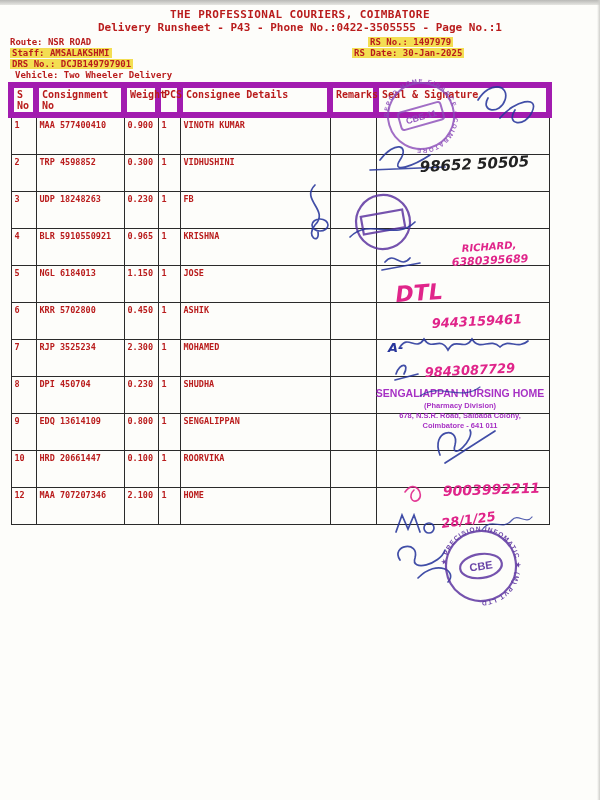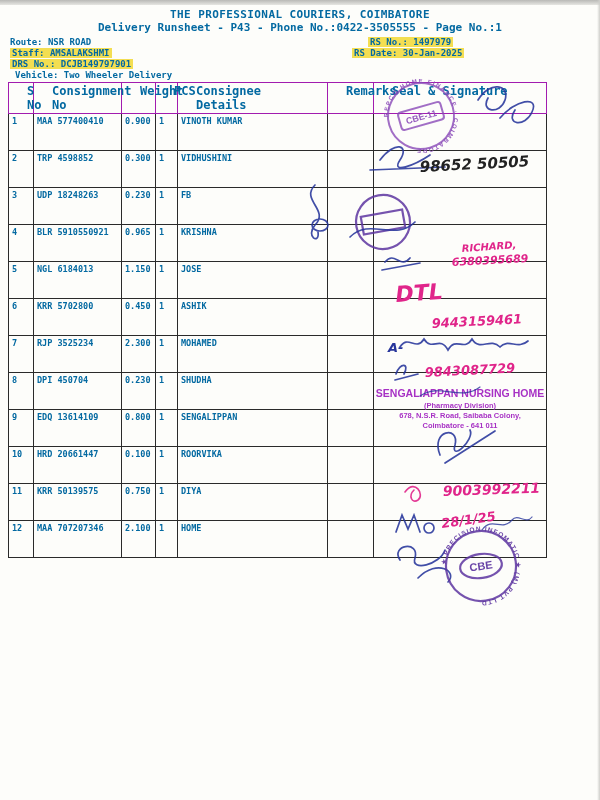--- a/index.html
+++ b/index.html
@@ -1,37 +1,37 @@
 <!DOCTYPE html>
 <html><head>
 <meta charset="utf-8">
 <style>
   html,body{margin:0;padding:0;background:#d9d9d6;}
   .page{position:relative;width:600px;height:800px;background:#fdfdfa;overflow:hidden;
-        font-family:"DejaVu Sans Mono",monospace;color:#0369a1;}
+        font-family:"DejaVu Sans Mono",monospace;color:#b91c1c;}
   .scan-edge-top{position:absolute;top:0;left:0;width:100%;height:5px;
         background:linear-gradient(#b9b9b6,#e6e6e2);}
   .scan-edge-right{position:absolute;top:0;right:0;width:3px;height:100%;
         background:linear-gradient(to left,#cfcfcb,rgba(255,255,255,0));}
   .doc-title{position:absolute;top:8px;left:0;width:100%;text-align:center;
         font-size:11px;font-weight:bold;letter-spacing:.4px;}
   .doc-subtitle{position:absolute;top:21px;left:0;width:100%;text-align:center;
         font-size:11px;font-weight:bold;}
   .meta{position:absolute;font-size:9px;font-weight:bold;white-space:nowrap;}
   .hl{background:#f3de52;padding:0 2px;}
   .m-route{top:37px;left:10px;}
   .m-rsno{top:37px;left:352px;margin-left:16px;}
   .m-staff{top:48px;left:10px;}
   .m-rsdate{top:48px;left:352px;}
   .m-drs{top:59px;left:10px;}
   .m-vehicle{top:70px;left:15px;}
   table.runsheet{position:absolute;top:82px;left:8px;width:538px;
         border-collapse:collapse;table-layout:fixed;font-size:8.5px;font-weight:bold;}
-  .runsheet th{border:1px solid #a21caf;padding:1px 18px;text-align:left;
-        font-size:12px;height:10px;vertical-align:top;}
+  .runsheet th{border:6px solid #a21caf;padding:1px 3px;text-align:left;
+        font-size:10px;height:10px;vertical-align:top;}
   .runsheet td{border:1px solid #2a2a2a;padding:2px 3px;vertical-align:top;
         height:32px;overflow:hidden;white-space:nowrap;}
   .overlay{position:absolute;top:0;left:0;pointer-events:none;}
   .ink{stroke:#27359b;fill:none;stroke-width:1.7;stroke-linecap:round;opacity:.88;}
   .ink-thin{stroke:#27359b;fill:none;stroke-width:1.2;stroke-linecap:round;opacity:.8;}
   .pink-ink{stroke:#e0258a;fill:none;stroke-width:1.6;stroke-linecap:round;opacity:.9;}
   .hand-dark{fill:#222;font-family:"DejaVu Sans",sans-serif;font-style:italic;font-weight:bold;}
   .hand-pink{fill:#e0258a;font-family:"DejaVu Sans",sans-serif;font-style:italic;font-weight:bold;}
   .hand-blue{fill:#27359b;font-family:"DejaVu Sans",sans-serif;font-style:italic;font-weight:bold;}
   .stamp-stroke{stroke:#8a4ab8;fill:none;stroke-width:2;opacity:.8;}
@@ -163,29 +163,20 @@
       <tr>
           <td>10</td>
           <td>HRD 20661447</td>
           <td>0.100</td>
           <td>1</td>
           <td>ROORVIKA</td>
           <td></td>
           <td></td>
         </tr>
       <tr>
-          <td>11</td>
-          <td>KRR 50139575</td>
-          <td>0.750</td>
-          <td>1</td>
-          <td>DIYA</td>
-          <td></td>
-          <td></td>
-        </tr>
-      <tr>
           <td>12</td>
           <td>MAA 707207346</td>
           <td>2.100</td>
           <td>1</td>
           <td>HOME</td>
           <td></td>
           <td></td>
         </tr>
     </tbody>
   </table>

